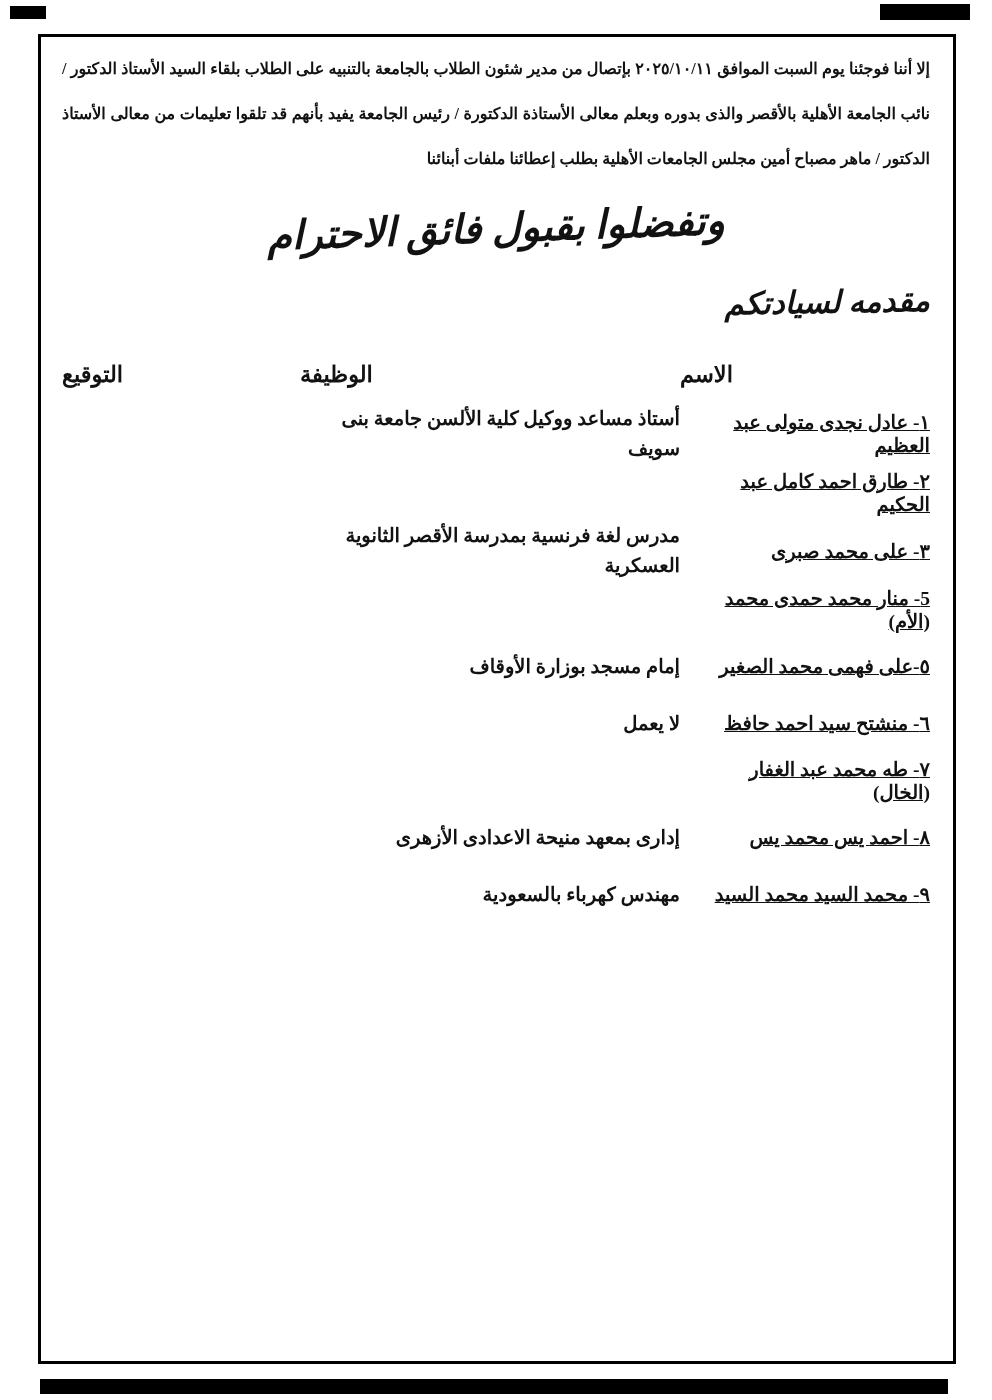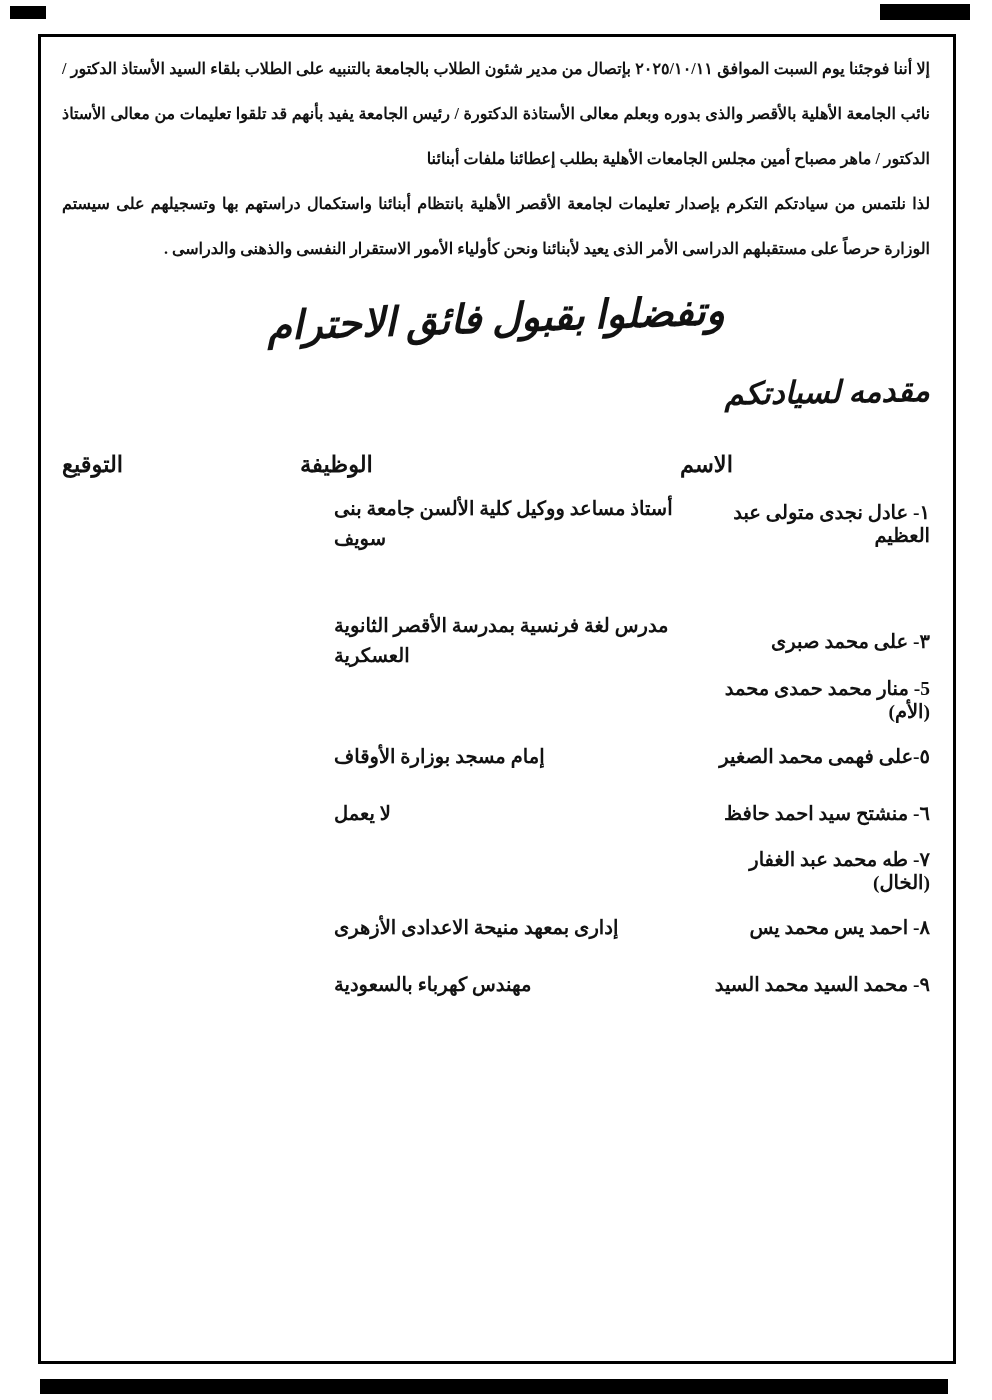--- a/index.html
+++ b/index.html
@@ -70,57 +70,57 @@
     font-size: 22.5px;
     font-weight: 700;
     margin-bottom: 16px;
   }
   .th { text-align: left; }
   .trow {
     min-height: 57px;
     font-size: 19.5px;
     font-weight: 700;
   }
-  .cell-name { text-align: right; padding-left: 14px; }
-  .cell-occupation { text-align: left; padding-left: 34px; line-height: 30px; }
+  .cell-name { text-align: right; padding-left: 14px; text-decoration: underline; }
+  .cell-occupation { text-align: right; padding-left: 34px; line-height: 30px; }
   .cell-signature { min-height: 1px; }
 </style>
 </head>
 <body>
 
 <div class="artifact mark-tl"></div>
 <div class="artifact mark-tr"></div>
 <div class="artifact mark-bottom"></div>
 
 <div class="frame"></div>
 
 <div class="content">
 
   <p class="para">إلا أننا فوجئنا يوم السبت الموافق ٢٠٢٥/١٠/١١ بإتصال من مدير شئون الطلاب بالجامعة بالتنبيه على الطلاب بلقاء السيد الأستاذ الدكتور / نائب الجامعة الأهلية بالأقصر والذى بدوره وبعلم معالى الأستاذة الدكتورة / رئيس الجامعة يفيد بأنهم قد تلقوا تعليمات من معالى الأستاذ الدكتور / ماهر مصباح أمين مجلس الجامعات الأهلية بطلب إعطائنا ملفات أبنائنا</p>
-  <p class="para">لذا نلتمس من سيادتكم التكرم بإصدار تعليمات لجامعة الأقصر الأهلية بانتظام أبنائنا واستكمال دراستهم بها وتسجيلهم على سيستم الوزارة حرصاً على مستقبلهم الدراسى الأمر الذى يعيد لأبنائنا ونحن كأولياء الأمور الاستقرار النفسى والذهنى والدراسى .</p>
 
   <div class="closing">وتفضلوا بقبول فائق الاحترام</div>
 
   <div class="submitted">مقدمه لسيادتكم</div>
 
   <div class="sign-table">
 
     <div class="thead">
       <div class="th">الاسم</div>
       <div class="th">الوظيفة</div>
       <div class="th">التوقيع</div>
     </div>
 
     <div class="trow">
       <div class="cell-name">١- عادل نجدى متولى عبد العظيم</div>
       <div class="cell-occupation">أستاذ مساعد ووكيل كلية الألسن جامعة بنى سويف</div>
       <div class="cell-signature"></div>
     </div>
 
     <div class="trow">
+      <div class="cell-name">٢- طارق احمد كامل عبد الحكيم</div>
       <div class="cell-signature"></div>
     </div>
 
     <div class="trow">
       <div class="cell-name">٣- على محمد صبرى</div>
       <div class="cell-occupation">مدرس لغة فرنسية بمدرسة الأقصر الثانوية العسكرية</div>
       <div class="cell-signature"></div>
     </div>
 
     <div class="trow">

